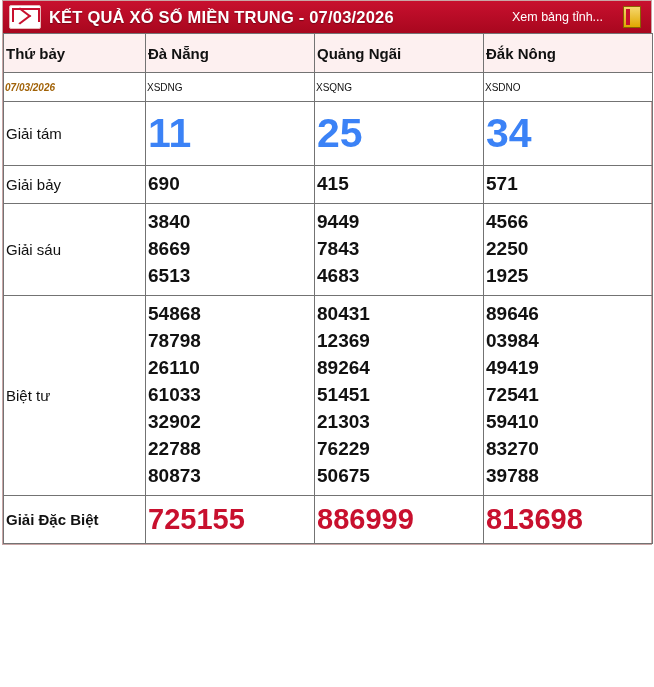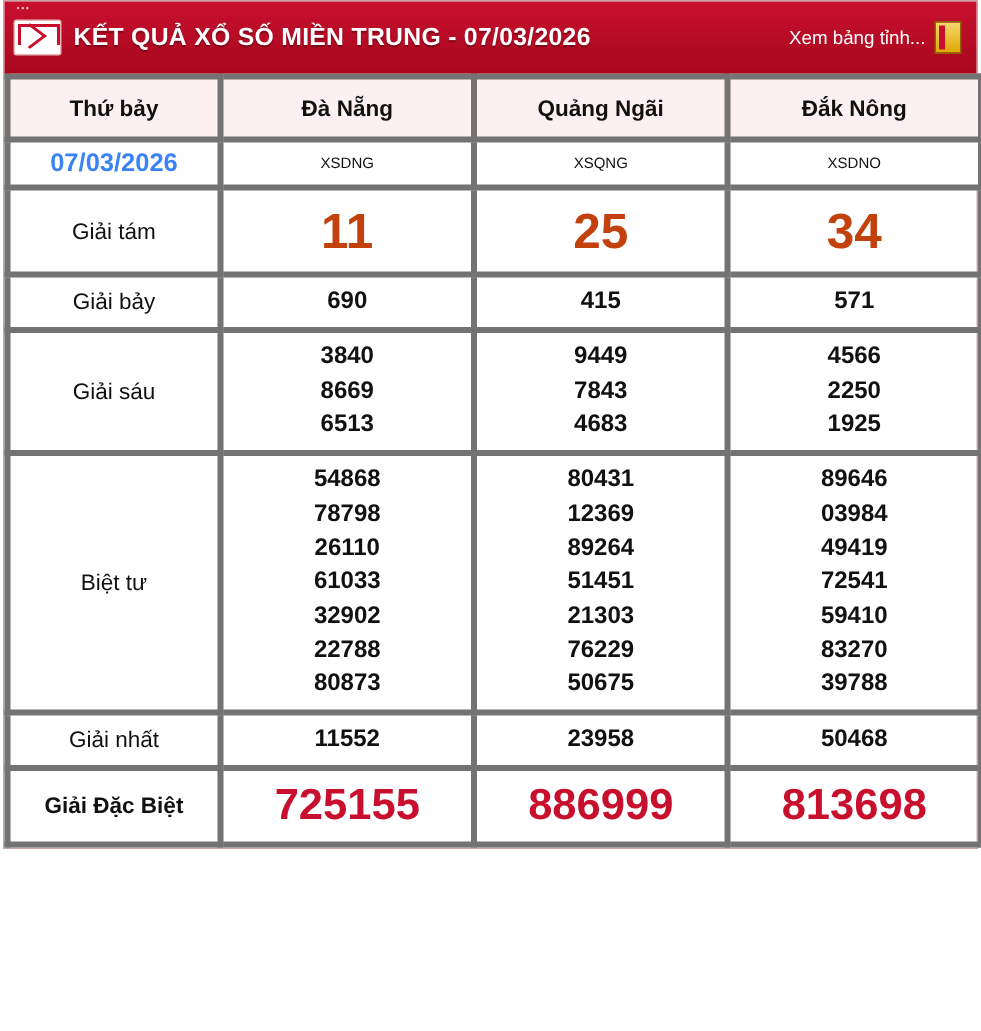--- a/index.html
+++ b/index.html
@@ -17,21 +17,21 @@
     width: 650px;
     margin: 0 auto;
     border: 1px solid #c9a6a6;
     box-sizing: border-box;
     background: #fff;
   }
 
   
   .header-bar {
     position: relative;
-    height: 48px;
+    height: 32px;
     background: linear-gradient(180deg, #c8102e 0%, #a8071e 100%);
     color: #ffffff;
     display: flex;
     align-items: center;
     padding: 0 6px;
     box-sizing: border-box;
   }
   .env-icon {
     width: 30px;
     height: 22px;
@@ -65,21 +65,21 @@
     font-size: 16.5px;
     font-weight: bold;
     letter-spacing: 0.2px;
     white-space: nowrap;
     text-shadow: 0 1px 1px rgba(0,0,0,0.35);
   }
   .header-right {
     margin-left: auto;
     display: flex;
     align-items: center;
-    gap: 6px;
+    gap: 20px;
     padding-right: 4px;
   }
   .header-select-label {
     font-size: 12.5px;
     color: #ffffff;
     white-space: nowrap;
   }
   .header-flag {
     width: 16px;
     height: 20px;
@@ -104,22 +104,22 @@
     color: #f3b7b7;
   }
 
   
   table.results {
     width: 100%;
     border-collapse: collapse;
     table-layout: fixed;
   }
   table.results td, table.results th {
-    border: 4px solid #737373;
-    text-align: center;
+    border: 1px solid #737373;
+    text-align: left;
     vertical-align: middle;
     color: #111;
   }
   .col-label { width: 142px; }
   .col-prov  { width: 169px; }
 
   thead th {
     background: #fdf0f0;
     color: #c8102e;
     font-size: 15px;
@@ -127,41 +127,42 @@
     height: 30px;
     padding: 4px 2px;
   }
   .row-code td {
     font-size: 10px;
     height: 26px;
     color: #222;
     background: #ffffff;
   }
   .row-code td.date-cell {
-    font-size: 17px;
-    font-weight: bold;
-    color: #3b82f6;
+    font-size: 10px;
+    font-weight: bold;
+    color: #a16207;
+    font-style: italic;
   }
   .prize-label {
     font-size: 15px;
     color: #222;
     padding: 4px 2px;
   }
   .nums {
-    font-size: 16px;
+    font-size: 19px;
     font-weight: bold;
     color: #222;
     line-height: 1.42;
     padding: 5px 2px;
   }
   .nums div { white-space: nowrap; }
 
   .row-g8 .nums {
-    font-size: 33px;
-    color: #c2410c;
+    font-size: 41px;
+    color: #3b82f6;
     font-weight: bold;
     line-height: 1.1;
     padding: 9px 2px;
   }
   .row-db .nums {
     font-size: 29px;
     color: #c8102e;
     font-weight: bold;
     line-height: 1.15;
     padding: 7px 2px;
@@ -282,32 +283,20 @@
             <div>49419</div>
             <div>72541</div>
             <div>59410</div>
             <div>83270</div>
             <div>39788</div>
           </td>
       </tr>
 
 
 
-      <tr>
-        <td class="prize-label">Giải nhất</td>
-        <td class="nums">
-            <div>11552</div>
-          </td>
-        <td class="nums">
-            <div>23958</div>
-          </td>
-        <td class="nums">
-            <div>50468</div>
-          </td>
-      </tr>
 
       <tr class="row-db">
         <td class="prize-label">Giải Đặc Biệt</td>
         <td class="nums">
             <div>725155</div>
           </td>
         <td class="nums">
             <div>886999</div>
           </td>
         <td class="nums">

